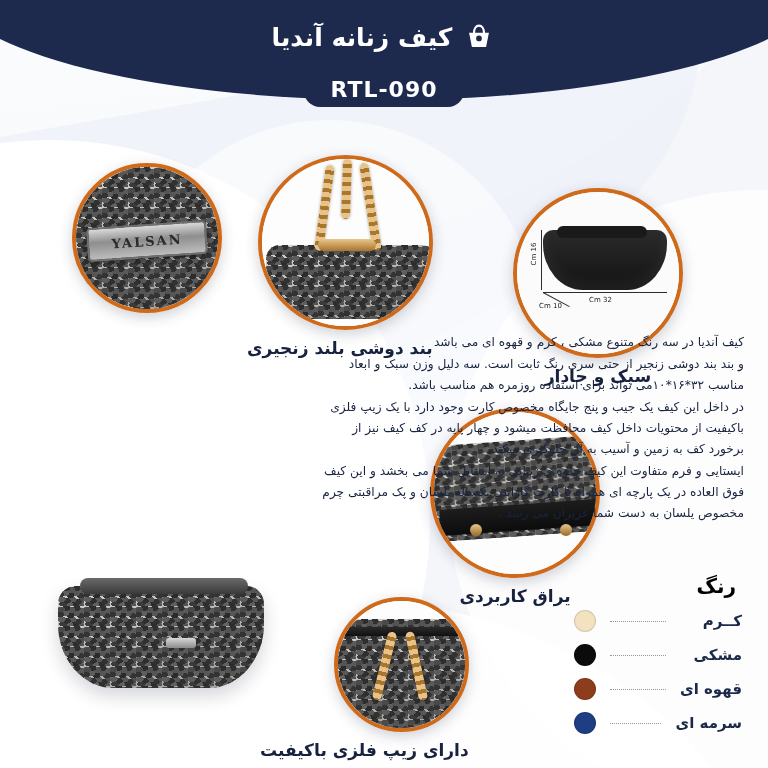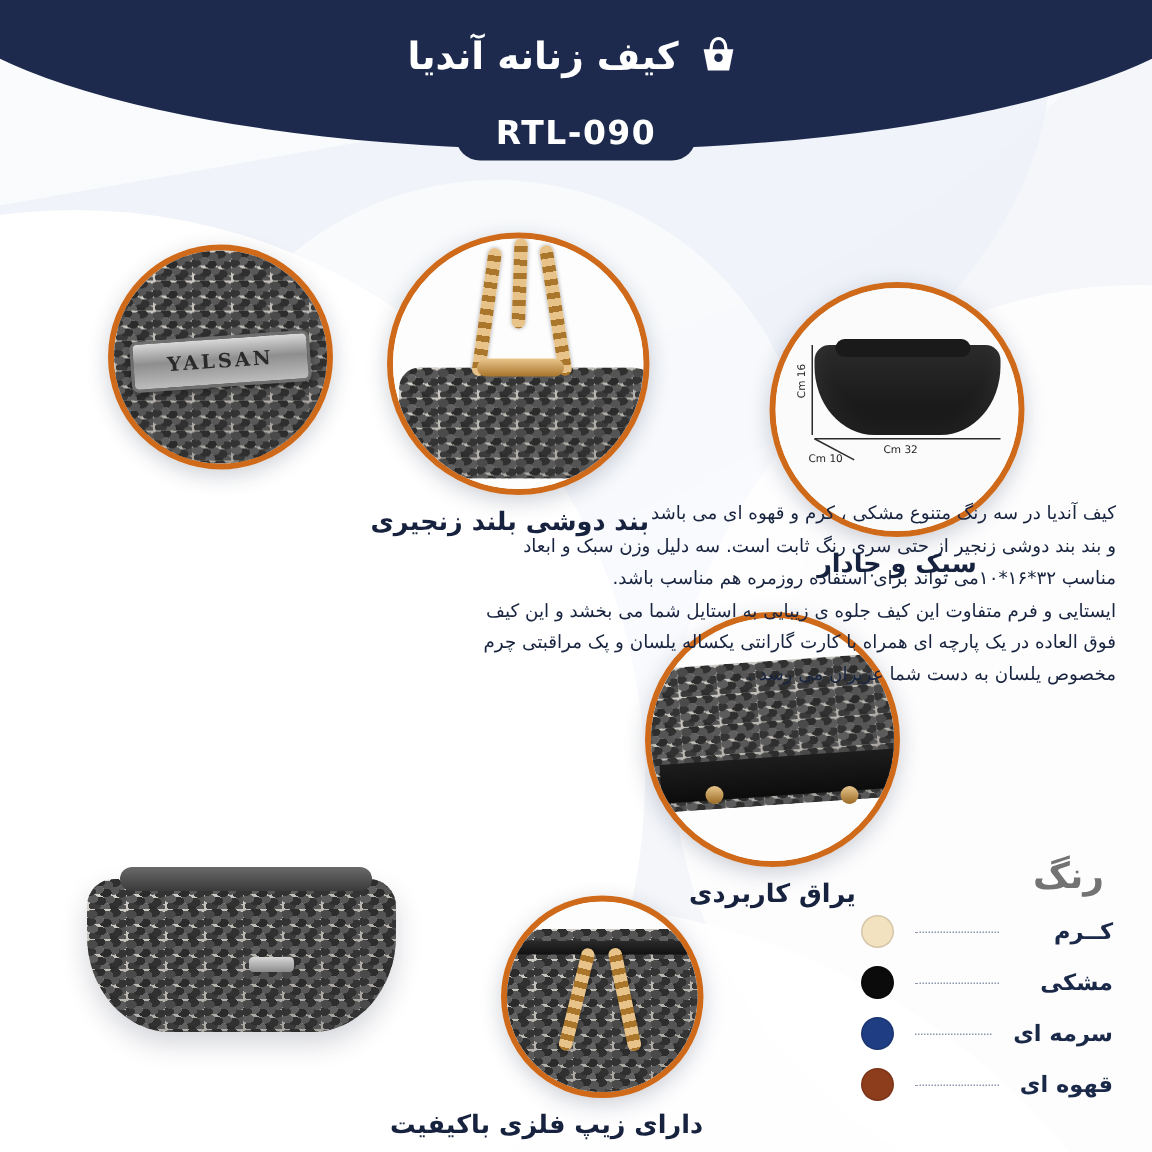--- a/index.html
+++ b/index.html
@@ -222,23 +222,23 @@
   
   .legend {
     position: absolute;
     left: 26px;
     bottom: 22px;
     width: 168px;
     direction: rtl;
     text-align: left;
   }
   .legend-title {
-    color: #737373;
+    color: #000000;
     font-weight: bold;
-    font-size: 24px;
+    font-size: 20px;
     text-align: left;
     margin-bottom: 12px;
     padding-left: 6px;
   }
   .legend-row {
     display: flex;
     align-items: center;
     justify-content: space-between;
     flex-direction: row-reverse;
     gap: 12px;
@@ -386,44 +386,45 @@
     <div style="position:absolute;left:12px;top:26px;width:206px;height:102px;border-radius:18px 18px 56px 56px/18px 18px 64px 64px;overflow:hidden;box-shadow:0 8px 18px rgba(20,30,55,.18);">
       <div class="snake dense" style="inset:0;"></div>
     </div>
     <div style="position:absolute;left:34px;top:18px;width:168px;height:16px;border-radius:10px;background:linear-gradient(180deg,#6a6a6a,#3a3a3a);"></div>
     <div style="position:absolute;left:120px;top:78px;width:30px;height:10px;border-radius:3px;background:linear-gradient(180deg,#d8d8d8,#8c8c8c);"></div>
   </div>
 
   <div class="body-text">
     <p>کیف آندیا در سه رنگ متنوع مشکی ، کرم و قهوه ای می باشد</p>
     <p>و بند بند دوشی زنجیر از حتی سری رنگ ثابت است. سه دلیل وزن سبک و ابعاد مناسب ۳۲*۱۶*۱۰می تواند برای استفاده روزمره هم مناسب باشد.</p>
+    <p>در داخل این کیف یک جیب و پنج جایگاه مخصوص کارت وجود دارد با یک زیپ فلزی باکیفیت از محتویات داخل کیف محافظت میشود و چهار پایه در کف کیف نیز از برخورد کف به زمین و آسیب به آن جلوگیری میکند.</p>
     <p>ایستایی و فرم متفاوت این کیف جلوه ی زیبایی به استایل شما می بخشد و این کیف فوق العاده در یک پارچه ای همراه با کارت گارانتی یکساله یلسان و پک مراقبتی چرم مخصوص یلسان به دست شما عزیزان می رسد .</p>
   </div>
 
   <div class="legend" style="left:auto; right:26px;">
     <div class="legend-title" style="text-align:right;padding-right:6px;padding-left:0;">رنگ</div>
 
     <div class="legend-row">
       <span class="swatch" style="background:#f3e2c0"></span>
       <span class="dash"></span>
       <span class="legend-label" style="text-align:right">کــرم</span>
     </div>
 
     <div class="legend-row">
       <span class="swatch" style="background:#0b0b0b"></span>
       <span class="dash"></span>
       <span class="legend-label" style="text-align:right">مشکی</span>
     </div>
 
     <div class="legend-row">
+      <span class="swatch" style="background:#8d3c1c"></span>
+      <span class="dash"></span>
+      <span class="legend-label" style="text-align:right">قهوه ای</span>
+    </div>
+
+    <div class="legend-row">
       <span class="swatch" style="background:#1f3d82"></span>
       <span class="dash"></span>
       <span class="legend-label" style="text-align:right">سرمه ای</span>
     </div>
-
-    <div class="legend-row">
-      <span class="swatch" style="background:#8d3c1c"></span>
-      <span class="dash"></span>
-      <span class="legend-label" style="text-align:right">قهوه ای</span>
-    </div>
   </div>
 
 </div>
 
 </body></html>

